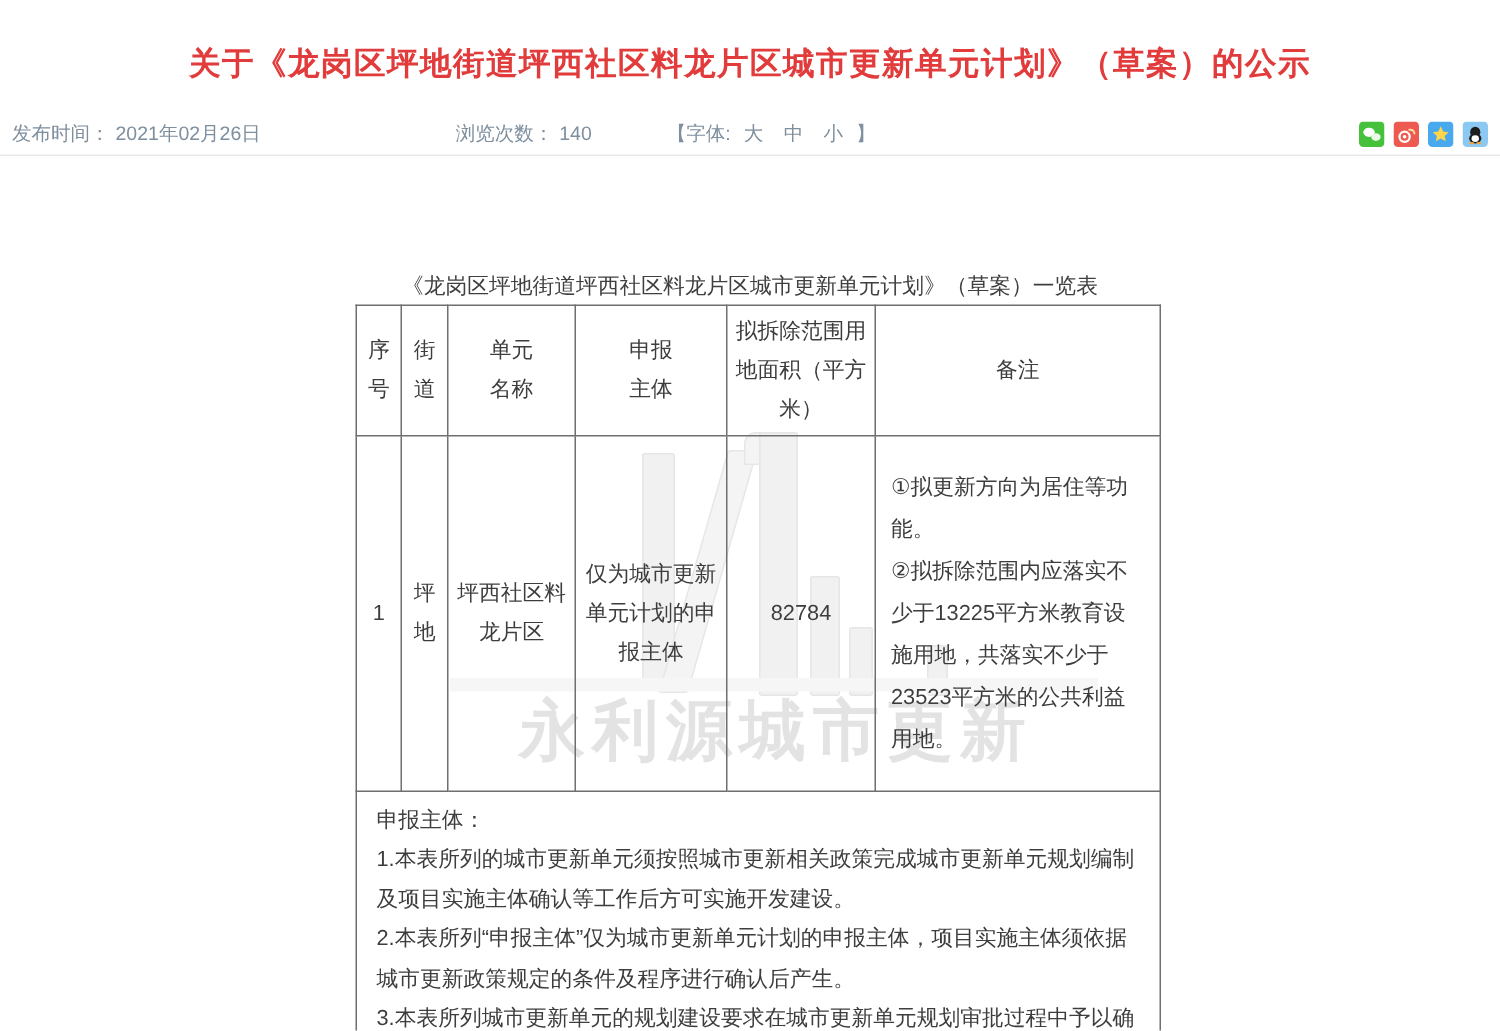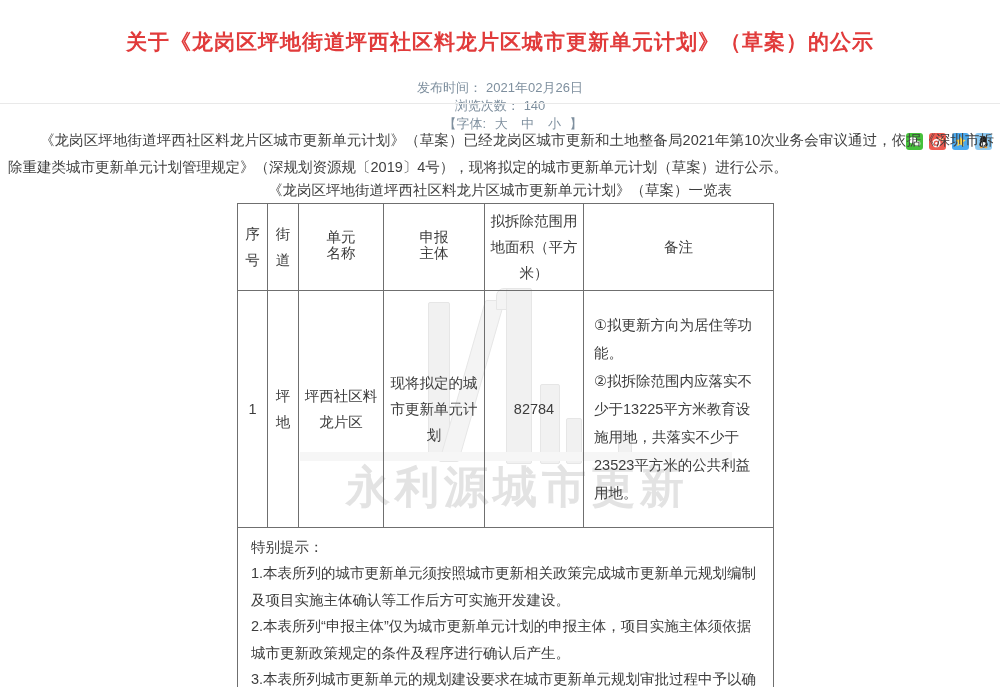--- a/index.html
+++ b/index.html
@@ -20,28 +20,27 @@
     letter-spacing: 1px;
     z-index: 2;
   }
 
   
   .meta-bar {
     position: absolute; top: 79px; left: 8px; right: 8px; height: 20px;
     display: flex; align-items: center;
     font-size: 13px; color: #7e8f9e;
     z-index: 2;
-    flex-direction: column;
   }
   .meta-item { white-space: nowrap; }
   .meta-item .val { margin-left: 4px; }
   .gap-a { width: 62px; }
   .gap-b { width: 68px; }
   .gap-c { width: 50px; }
-  .font-switch { white-space: nowrap; margin-left: 26px; }
+  .font-switch { white-space: nowrap; }
   .font-switch .fs-opt { margin: 0 5px; cursor: pointer; }
   .share-icons {
     margin-left: auto;
     display: flex; align-items: center; gap: 6px;
   }
   .share-icons svg { display: block; cursor: pointer; }
 
   
   .divider {
     position: absolute; top: 103px; left: 0; right: 0;
@@ -103,21 +102,21 @@
     line-height: 26px;
   }
   .col-seq    { width: 30px; }
   .col-street { width: 31px; }
   .col-unit   { width: 85px; }
   .col-appl   { width: 101px; }
   .col-area   { width: 99px; }
   .col-remark { width: 190px; }
   .hdr-row th { height: 83px; }
   .data-row td { height: 188px; }
-  .wrap-2 { display: inline-block; width: 2.1em; line-height: 16px; }
+  .wrap-2 { display: inline-block; width: 2.1em; line-height: 26px; }
   .cell-remark {
     text-align: left !important;
     padding: 20px 10px !important;
     line-height: 28px !important;
     vertical-align: middle;
   }
   .notes-cell {
     text-align: left !important;
     vertical-align: top !important;
     height: 209px;
@@ -167,21 +166,20 @@
         <ellipse cx="8.5" cy="11.2" rx="4.1" ry="3.4" fill="#1d1d1d"></ellipse>
         <ellipse cx="8.5" cy="11.4" rx="2.5" ry="2.3" fill="#ffffff"></ellipse>
         <rect x="4.6" y="13.6" width="3" height="1.6" rx="0.8" fill="#f2a33a"></rect>
         <rect x="9.4" y="13.6" width="3" height="1.6" rx="0.8" fill="#f2a33a"></rect>
       </svg>
     </span>
   </div>
 
   <div class="divider"></div>
 
-  <p class="para">《龙岗区坪地街道坪西社区料龙片区城市更新单元计划》（草案）已经龙岗区城市更新和土地整备局2021年第10次业务会审议通过，依据《深圳市拆除重建类城市更新单元计划管理规定》（深规划资源规〔2019〕4号），现将拟定的城市更新单元计划（草案）进行公示。</p>
 
   <div class="table-caption">《龙岗区坪地街道坪西社区料龙片区城市更新单元计划》（草案）一览表</div>
 
   <div class="watermark wm-logo">
     <div class="wm-block wm-b1"></div>
     <div class="wm-block wm-b2"></div>
     <div class="wm-block wm-b3cap"></div>
     <div class="wm-block wm-b3"></div>
     <div class="wm-block wm-b4"></div>
     <div class="wm-block wm-b5"></div>
@@ -205,30 +203,30 @@
         <th><span>街道</span></th>
         <th><span class="wrap-2">单元名称</span></th>
         <th><span class="wrap-2">申报主体</span></th>
         <th><span>拟拆除范围用地面积（平方米）</span></th>
         <th><span>备注</span></th>
       </tr>
       <tr class="data-row">
         <td>1</td>
         <td>坪地</td>
         <td>坪西社区料龙片区</td>
-        <td>现将拟定的城市更新单元计划</td>
+        <td>仅为城市更新单元计划的申报主体</td>
         <td>82784</td>
         <td class="cell-remark">
           <div>①拟更新方向为居住等功能。</div>
           <div>②拟拆除范围内应落实不少于13225平方米教育设施用地，共落实不少于23523平方米的公共利益用地。</div>
         </td>
       </tr>
       <tr>
         <td class="notes-cell" colspan="6">
-          <div>特别提示：</div>
+          <div>申报主体：</div>
           <div>1.本表所列的城市更新单元须按照城市更新相关政策完成城市更新单元规划编制及项目实施主体确认等工作后方可实施开发建设。</div>
           <div>2.本表所列“申报主体”仅为城市更新单元计划的申报主体，项目实施主体须依据城市更新政策规定的条件及程序进行确认后产生。</div>
           <div>3.本表所列城市更新单元的规划建设要求在城市更新单元规划审批过程中予以确定，除满足本表所列要求外，还应满足法定图则等上层次规划关于交通、市政、公共配套设施的建设要求和城市更新政策中公共利益项目等用地的移交要求。</div>
         </td>
       </tr>
     </tbody>
   </table>
 
 </div>
 

